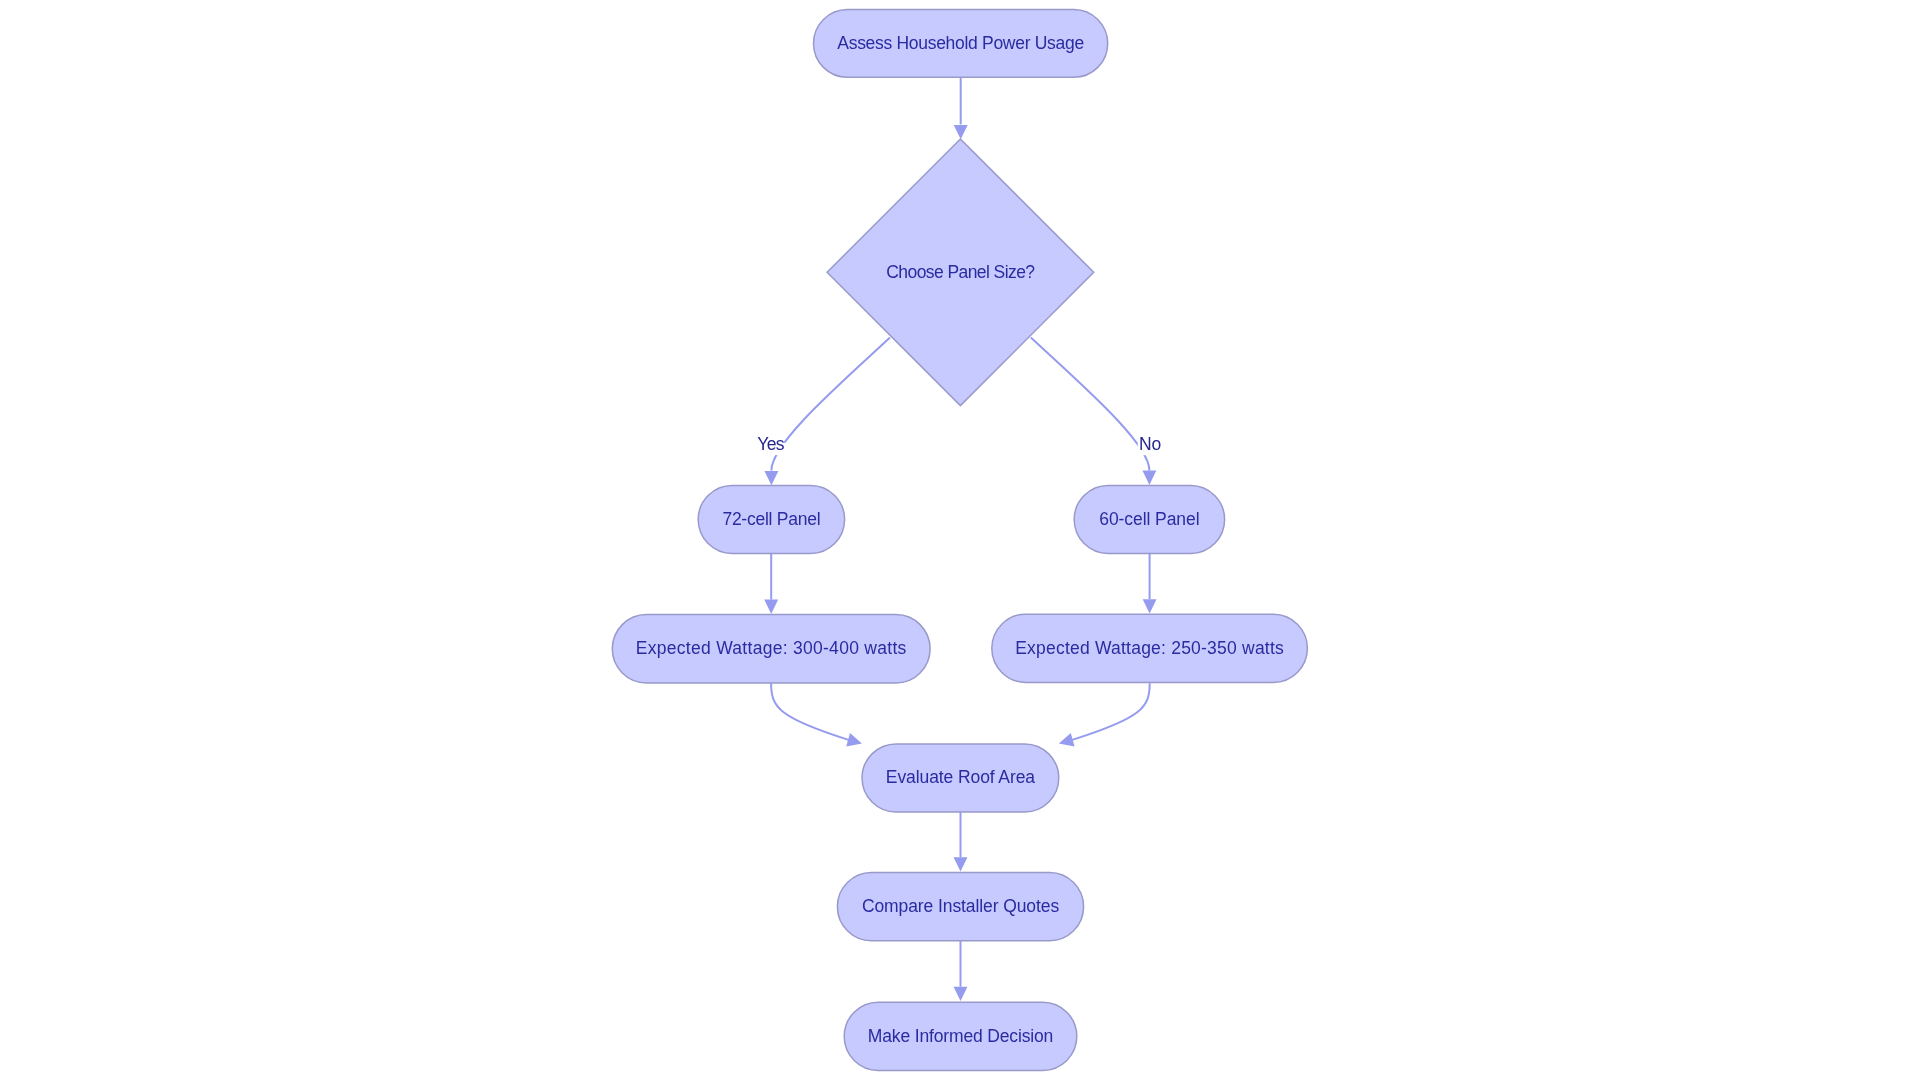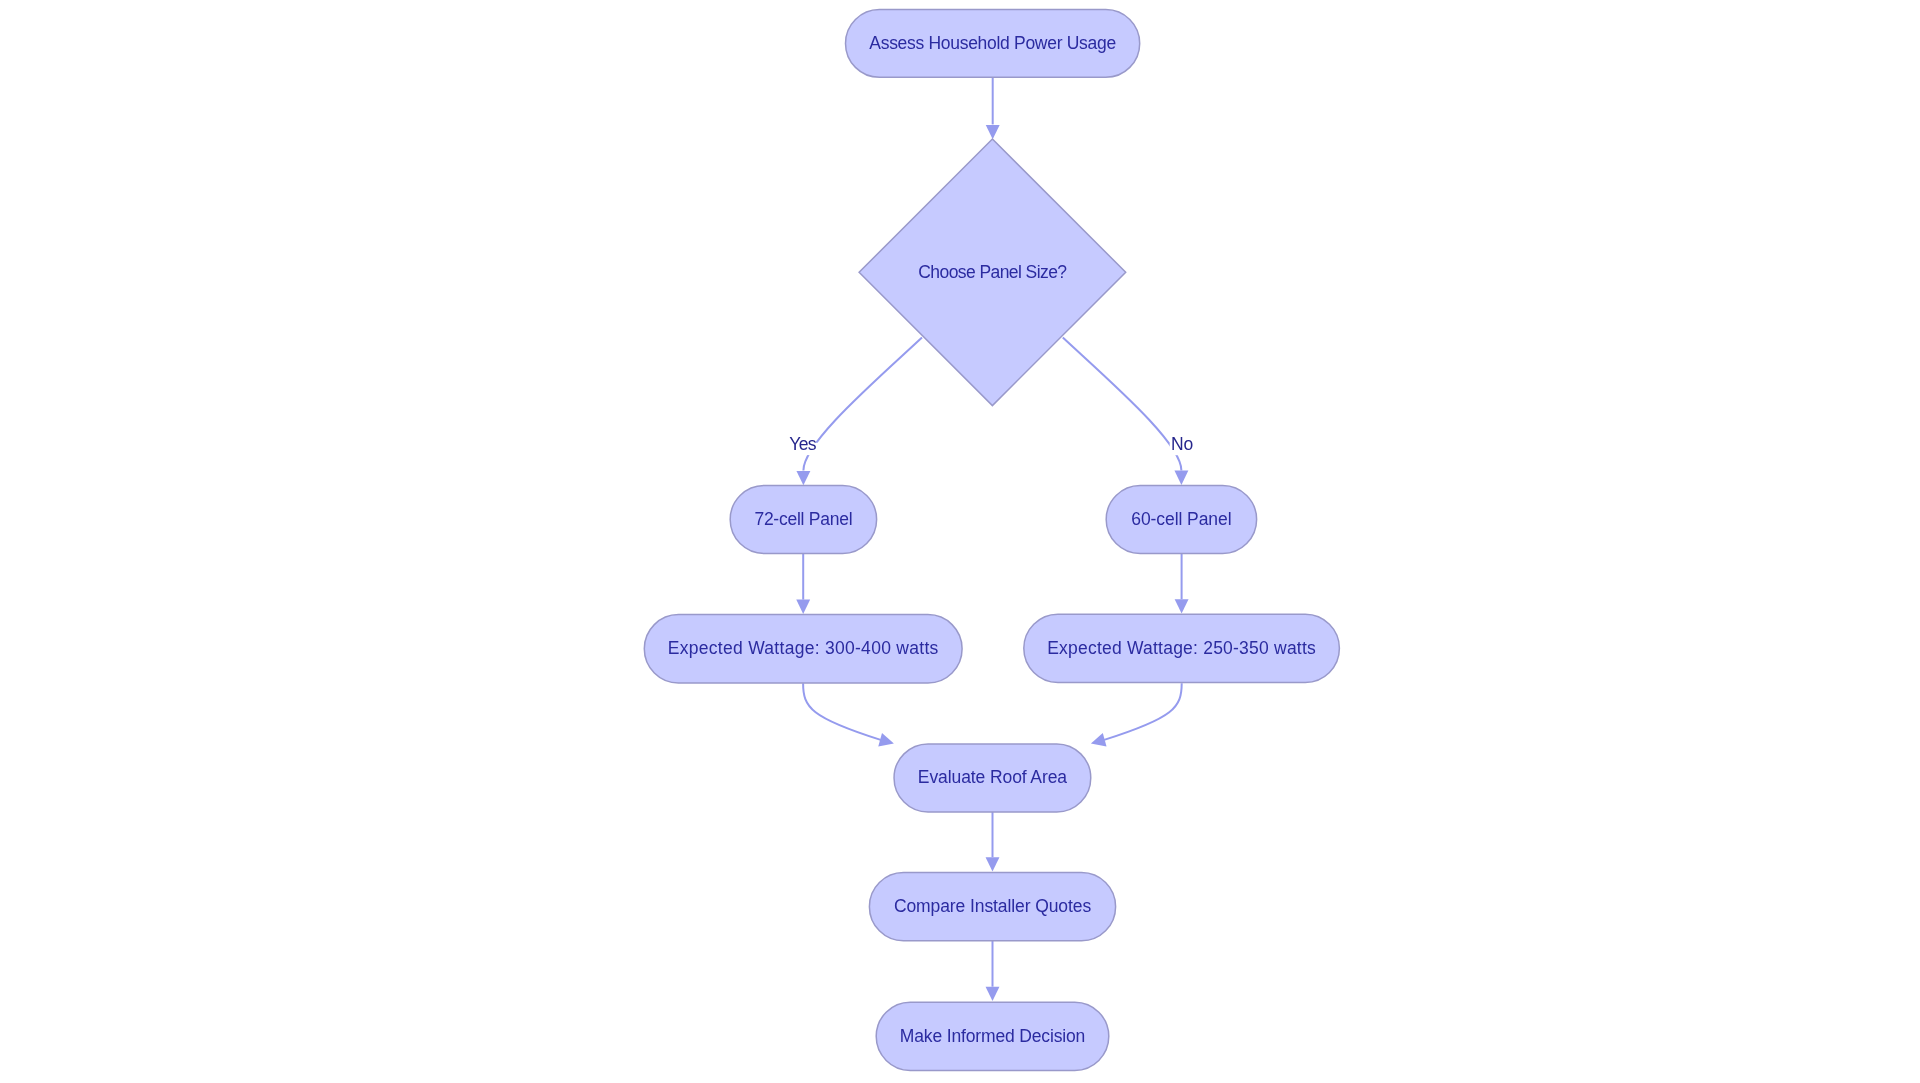--- a/index.html
+++ b/index.html
@@ -6,21 +6,21 @@
   :root{
     --bg:#ffffff;
     --node-fill:#c6caff;
     --node-stroke:#9999ca;
     --node-text:#2b2ba0;
     --edge-stroke:#959bee;
     --arrow-fill:#959bee;
     --edge-label-text:#26268c;
   }
   html,body{margin:0;padding:0;background:var(--bg);width:1920px;height:1083px;overflow:hidden;}
-  #canvas{position:relative;width:1522px;height:1083px;background:var(--bg);margin-left:32px;}
+  #canvas{position:relative;width:1522px;height:1083px;background:var(--bg);}
   svg#flow{display:block;width:1920px;height:1083px;}
   .node-shape{fill:var(--node-fill);stroke:var(--node-stroke);stroke-width:1.5;}
   .node-label{font-family:"Liberation Sans",sans-serif;font-size:17.5px;fill:var(--node-text);
               text-anchor:middle;dominant-baseline:alphabetic;
               will-change:transform;}
   .edge-path{fill:none;stroke:var(--edge-stroke);stroke-width:2.0;stroke-linecap:butt;}
   .edge-head{fill:var(--arrow-fill);stroke:none;}
   .edge-label{font-family:"Liberation Sans",sans-serif;font-size:17.5px;fill:var(--edge-label-text);
               text-anchor:middle;will-change:transform;}
   .edge-label-bg{fill:var(--bg);stroke:none;}

